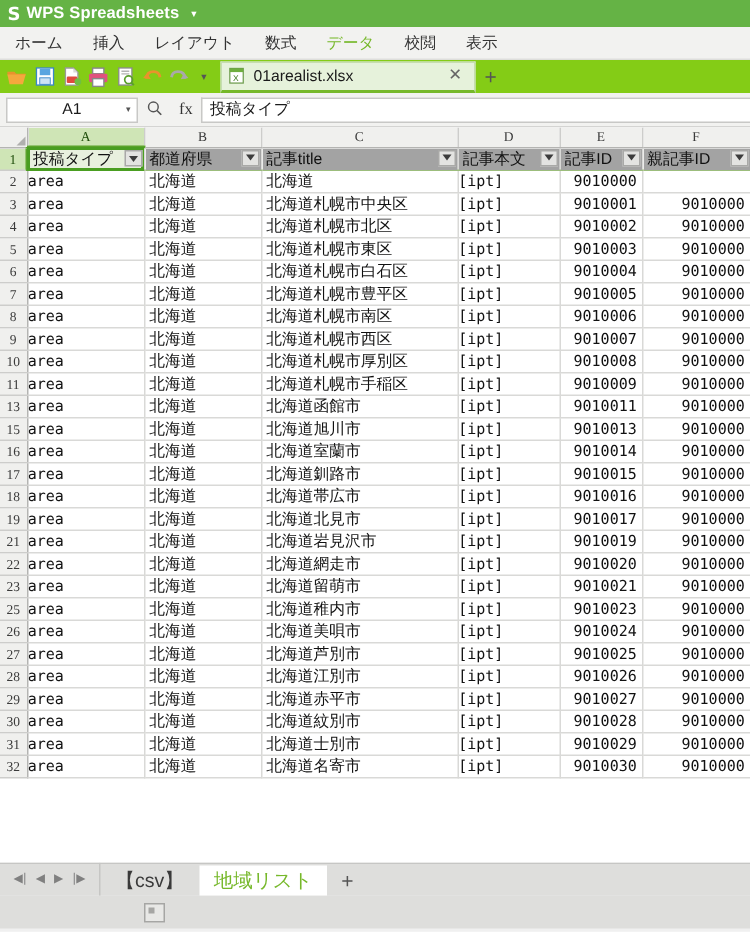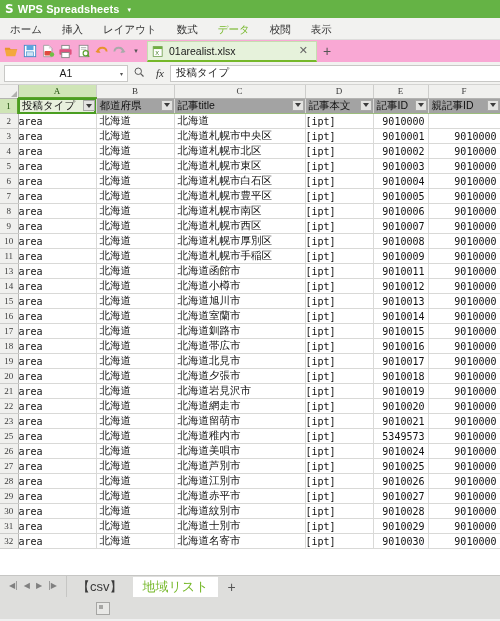--- a/index.html
+++ b/index.html
@@ -53,21 +53,21 @@
     color: #333333;
     padding: 0 10px;
     line-height: 22px;
     white-space: nowrap;
   }
   .ribbon-tab.active { color: #76b82a; }
 
   
   .qat-row {
     height: 22px;
-    background: #f9a8d4;
+    background: #84cc16;
     display: flex;
     align-items: center;
     padding-left: 3px;
   }
   .qat-icon {
     width: 17px; height: 17px;
     display: inline-flex;
     align-items: center; justify-content: center;
     margin-right: 1px;
   }
@@ -92,41 +92,41 @@
 
   
   .formula-row {
     height: 23px;
     background: #f2f2f0;
     display: flex;
     align-items: center;
     border-bottom: 1px solid #d4d4d2;
   }
   .name-box {
-    width: 124px; height: 17px;
+    width: 88px; height: 17px;
     background: #ffffff;
     border: 1px solid #c8c8c6;
     display: flex; align-items: center; justify-content: center;
     position: relative;
     margin-left: 4px;
     font-size: 10.5px;
     color: #1a1a1a;
   }
   .name-box-caret {
     position: absolute; right: 4px; top: 50%;
     transform: translateY(-50%);
     font-size: 6px; color: #555;
   }
   .fbar-icon {
     width: 22px; text-align: center;
     font-size: 11px; color: #444;
   }
   .fx-label {
     width: 20px; text-align: center;
-    font-style: italic; font-size: 11px;
+    font-size: 11px;
     font-family: "Liberation Serif", serif;
     color: #333;
   }
   .formula-input {
     flex: 1; height: 17px;
     background: #ffffff;
     border: 1px solid #c8c8c6;
     border-right: none;
     display: flex; align-items: center;
     padding-left: 5px;
@@ -579,29 +579,20 @@
         <tr>
           <td class="rowhdr">13</td>
           <td class="cell">area</td>
           <td class="cell jp">北海道</td>
           <td class="cell jp">北海道函館市</td>
           <td class="cell">[ipt]</td>
           <td class="cell num">9010011</td>
           <td class="cell num">9010000</td>
         </tr>
         <tr>
-          <td class="rowhdr">14</td>
-          <td class="cell">area</td>
-          <td class="cell jp">北海道</td>
-          <td class="cell jp">北海道小樽市</td>
-          <td class="cell">[ipt]</td>
-          <td class="cell num">9010012</td>
-          <td class="cell num">9010000</td>
-        </tr>
-        <tr>
           <td class="rowhdr">15</td>
           <td class="cell">area</td>
           <td class="cell jp">北海道</td>
           <td class="cell jp">北海道旭川市</td>
           <td class="cell">[ipt]</td>
           <td class="cell num">9010013</td>
           <td class="cell num">9010000</td>
         </tr>
         <tr>
           <td class="rowhdr">16</td>
@@ -633,29 +624,20 @@
         <tr>
           <td class="rowhdr">19</td>
           <td class="cell">area</td>
           <td class="cell jp">北海道</td>
           <td class="cell jp">北海道北見市</td>
           <td class="cell">[ipt]</td>
           <td class="cell num">9010017</td>
           <td class="cell num">9010000</td>
         </tr>
         <tr>
-          <td class="rowhdr">20</td>
-          <td class="cell">area</td>
-          <td class="cell jp">北海道</td>
-          <td class="cell jp">北海道夕張市</td>
-          <td class="cell">[ipt]</td>
-          <td class="cell num">9010018</td>
-          <td class="cell num">9010000</td>
-        </tr>
-        <tr>
           <td class="rowhdr">21</td>
           <td class="cell">area</td>
           <td class="cell jp">北海道</td>
           <td class="cell jp">北海道岩見沢市</td>
           <td class="cell">[ipt]</td>
           <td class="cell num">9010019</td>
           <td class="cell num">9010000</td>
         </tr>
         <tr>
           <td class="rowhdr">22</td>
@@ -674,21 +656,21 @@
           <td class="cell">[ipt]</td>
           <td class="cell num">9010021</td>
           <td class="cell num">9010000</td>
         </tr>
         <tr>
           <td class="rowhdr">25</td>
           <td class="cell">area</td>
           <td class="cell jp">北海道</td>
           <td class="cell jp">北海道稚内市</td>
           <td class="cell">[ipt]</td>
-          <td class="cell num">5349573</td>
+          <td class="cell num">9010023</td>
           <td class="cell num">9010000</td>
         </tr>
         <tr>
           <td class="rowhdr">26</td>
           <td class="cell">area</td>
           <td class="cell jp">北海道</td>
           <td class="cell jp">北海道美唄市</td>
           <td class="cell">[ipt]</td>
           <td class="cell num">9010024</td>
           <td class="cell num">9010000</td>

